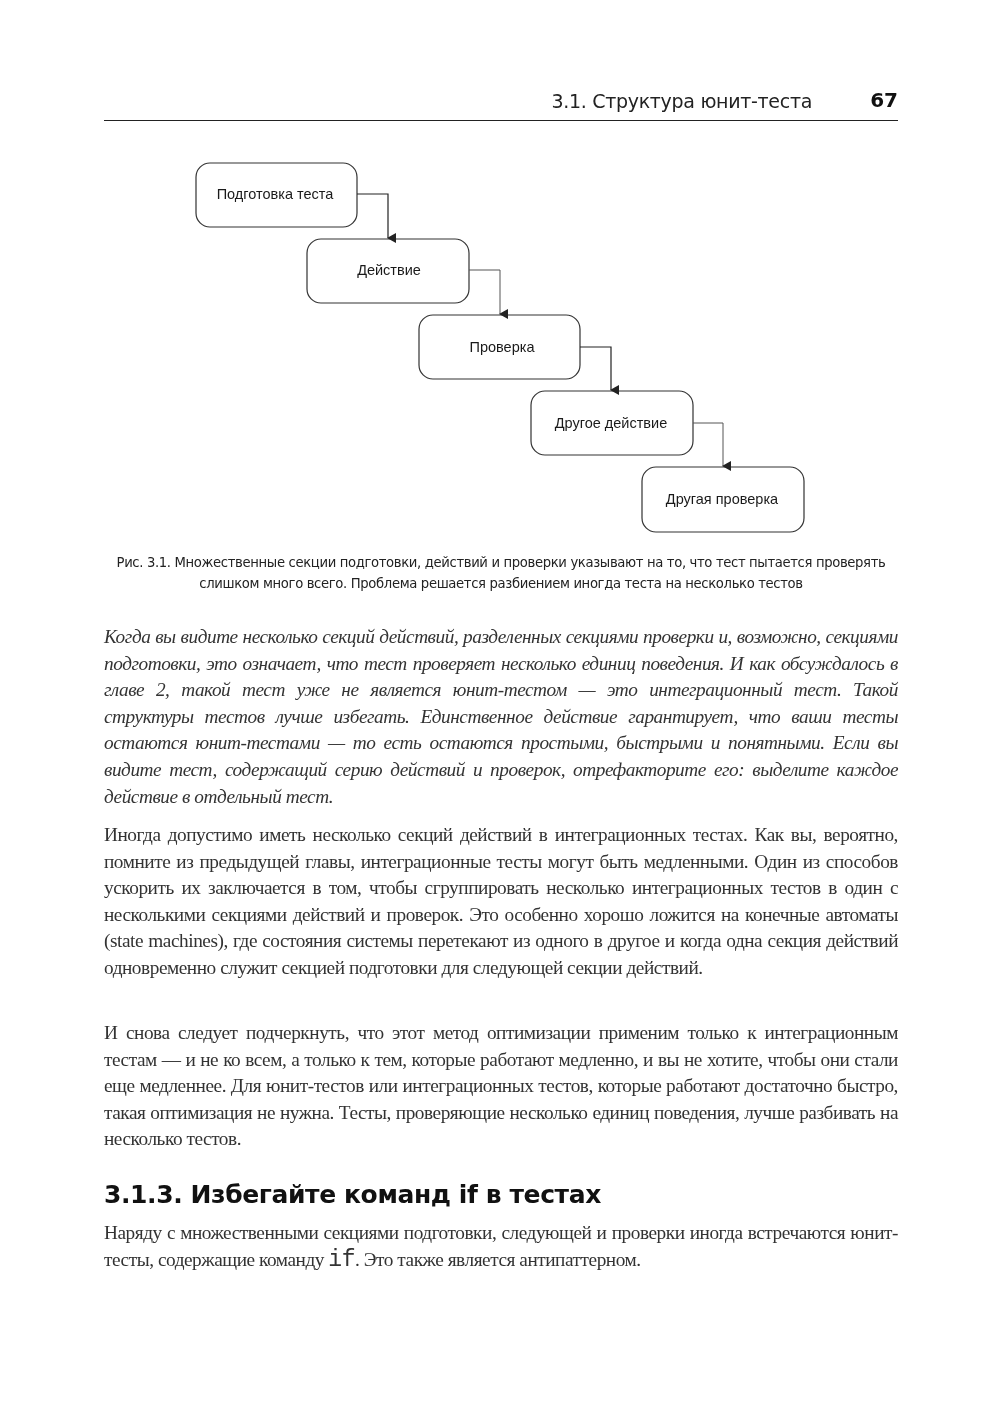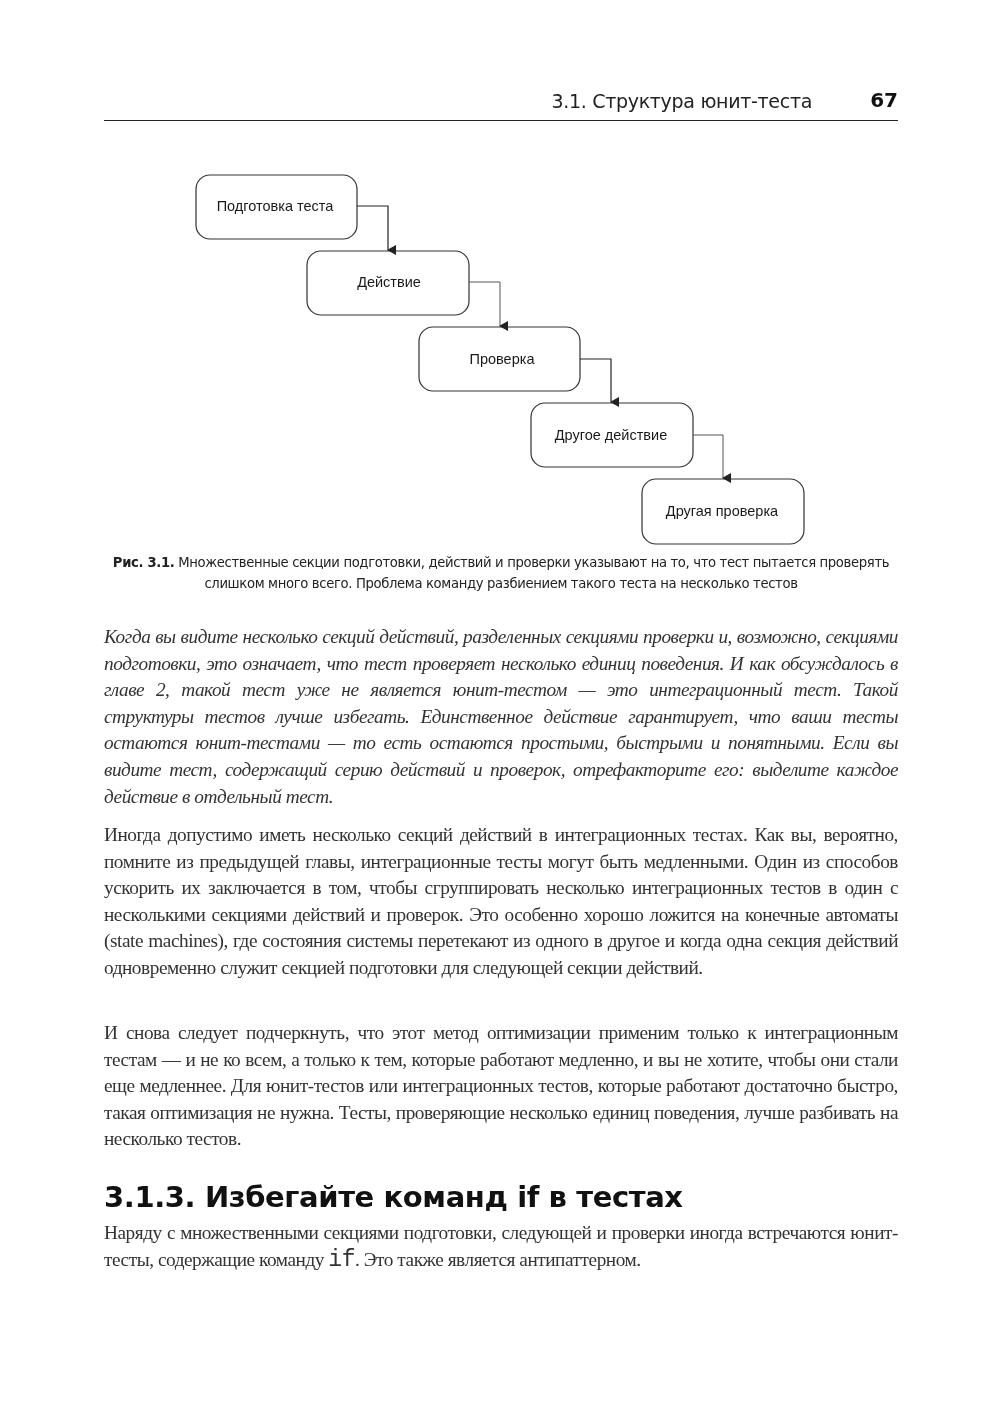--- a/index.html
+++ b/index.html
@@ -9,40 +9,40 @@
       border-bottom: 1.5px solid #222;
     }
     .running-title {
       position: absolute; right: 86px; top: 2px;
       font-family: "DejaVu Sans", sans-serif; font-size: 19px; color: #222; letter-spacing: -0.3px;
     }
     .page-number {
       position: absolute; right: 0; top: 0;
       font-family: "DejaVu Sans", sans-serif; font-weight: bold; font-size: 20px; color: #111;
     }
-    .figure { position: absolute; left: 0; top: 0; width: 900px; height: 545px; margin-top: 12px; }
+    .figure { position: absolute; left: 0; top: 0; width: 900px; height: 545px; }
     .figure svg { position: absolute; left: 0; top: 0; }
     .box-label { font-family: "Liberation Sans", sans-serif; font-size: 14.5px; fill: #1a1a1a; }
     .caption {
       position: absolute; left: 104px; top: 552px; width: 794px;
       font-family: "DejaVu Sans", sans-serif; font-size: 13.2px; line-height: 21px;
       text-align: center; color: #222; letter-spacing: -0.35px;
     }
-    .caption-label { font-weight: bold; }
+    .caption-label { font-weight: normal; }
     .body-text {
       position: absolute; left: 104px; width: 794px;
       font-family: "Liberation Serif", serif; font-size: 19.3px; line-height: 26.6px;
       color: #333; text-align: justify; letter-spacing: -0.45px;
     }
     .p1 { top: 624px; font-style: italic; }
     .p2 { top: 822px; }
     .p3 { top: 1020px; }
     .section-heading {
       position: absolute; left: 104px; top: 1180px;
-      font-family: "DejaVu Sans", sans-serif; font-weight: bold; font-size: 29px; color: #111; letter-spacing: -0.4px;
+      font-family: "DejaVu Sans", sans-serif; font-weight: bold; font-size: 25px; color: #111; letter-spacing: -0.4px;
     }
     .p4 { top: 1220px; }
     .code { font-family: "Liberation Mono", monospace; font-size: 23px; }
   </style>
 </head>
 <body>
 
 <div class="running-head">
   <span class="running-title">3.1. Структура юнит-теста</span>
   <span class="page-number">67</span>
@@ -82,21 +82,21 @@
     </g>
 
     <path d="M357,194 H388 V238" fill="none" stroke="#222" stroke-width="1.2" marker-end="url(#arrow)"></path>
     <path d="M469,270 H500 V314" fill="none" stroke="#555" stroke-width="1" marker-end="url(#arrow)"></path>
     <path d="M580,347 H611 V390" fill="none" stroke="#222" stroke-width="1.2" marker-end="url(#arrow)"></path>
     <path d="M693,423 H723 V466" fill="none" stroke="#555" stroke-width="1" marker-end="url(#arrow)"></path>
   </svg>
 </div>
 
 <div class="caption">
-  <span class="caption-label">Рис. 3.1.</span><span> Множественные секции подготовки, действий и проверки указывают на то, что тест пытается проверять слишком много всего. Проблема команду разбиением такого теста на несколько тестов</span>
+  <span class="caption-label">Рис. 3.1.</span><span> Множественные секции подготовки, действий и проверки указывают на то, что тест пытается проверять слишком много всего. Проблема решается разбиением иногда теста на несколько тестов</span>
 </div>
 
 <p class="body-text p1" style="margin:0">Когда вы видите несколько секций действий, разделенных секциями проверки и, возможно, секциями подготовки, это означает, что тест проверяет несколько единиц поведения. И как обсуждалось в главе 2, такой тест уже не является юнит-тестом — это интеграционный тест. Такой структуры тестов лучше избегать. Единственное действие гарантирует, что ваши тесты остаются юнит-тестами — то есть остаются простыми, быстрыми и понятными. Если вы видите тест, содержащий серию действий и проверок, отрефакторите его: выделите каждое действие в отдельный тест.</p>
 <p class="body-text p2" style="margin:0">Иногда допустимо иметь несколько секций действий в интеграционных тестах. Как вы, вероятно, помните из предыдущей главы, интеграционные тесты могут быть медленными. Один из способов ускорить их заключается в том, чтобы сгруппировать несколько интеграционных тестов в один с несколькими секциями действий и проверок. Это особенно хорошо ложится на конечные автоматы (state machines), где состояния системы перетекают из одного в другое и когда одна секция действий одновременно служит секцией подготовки для следующей секции действий.</p>
 <p class="body-text p3" style="margin:0">И снова следует подчеркнуть, что этот метод оптимизации применим только к интеграционным тестам — и не ко всем, а только к тем, которые работают медленно, и вы не хотите, чтобы они стали еще медленнее. Для юнит-тестов или интеграционных тестов, которые работают достаточно быстро, такая оптимизация не нужна. Тесты, проверяющие несколько единиц поведения, лучше разбивать на несколько тестов.</p>
 
 <div class="section-heading">3.1.3. Избегайте команд if в тестах</div>
 
 <p class="body-text p4" style="margin:0"><span>Наряду с множественными секциями подготовки, следующей и проверки иногда встречаются юнит-тесты, содержащие команду </span><span class="code">if</span><span>. Это также является антипаттерном.</span></p>
 

